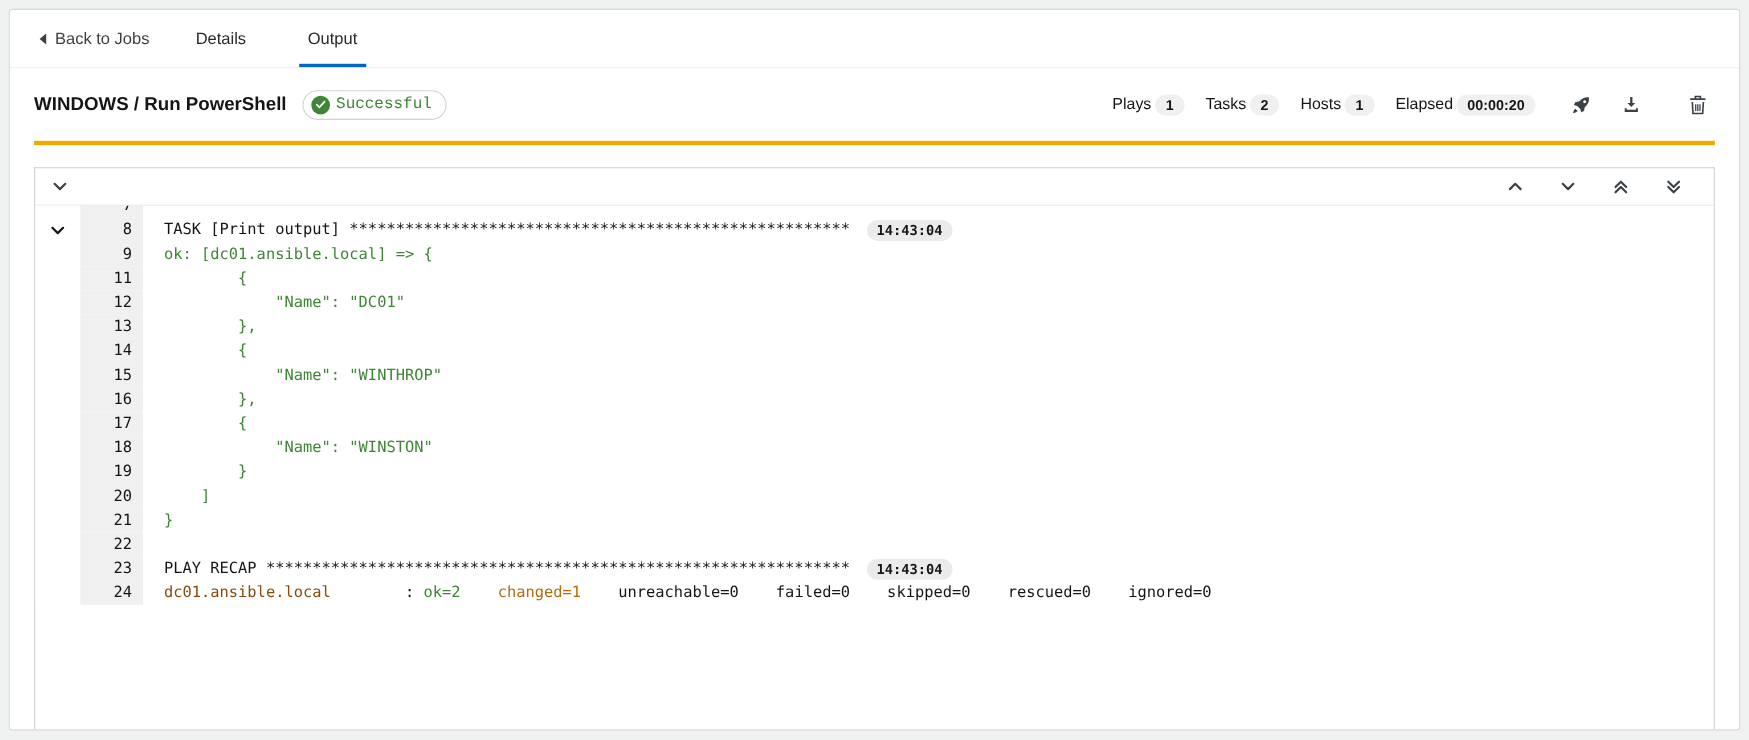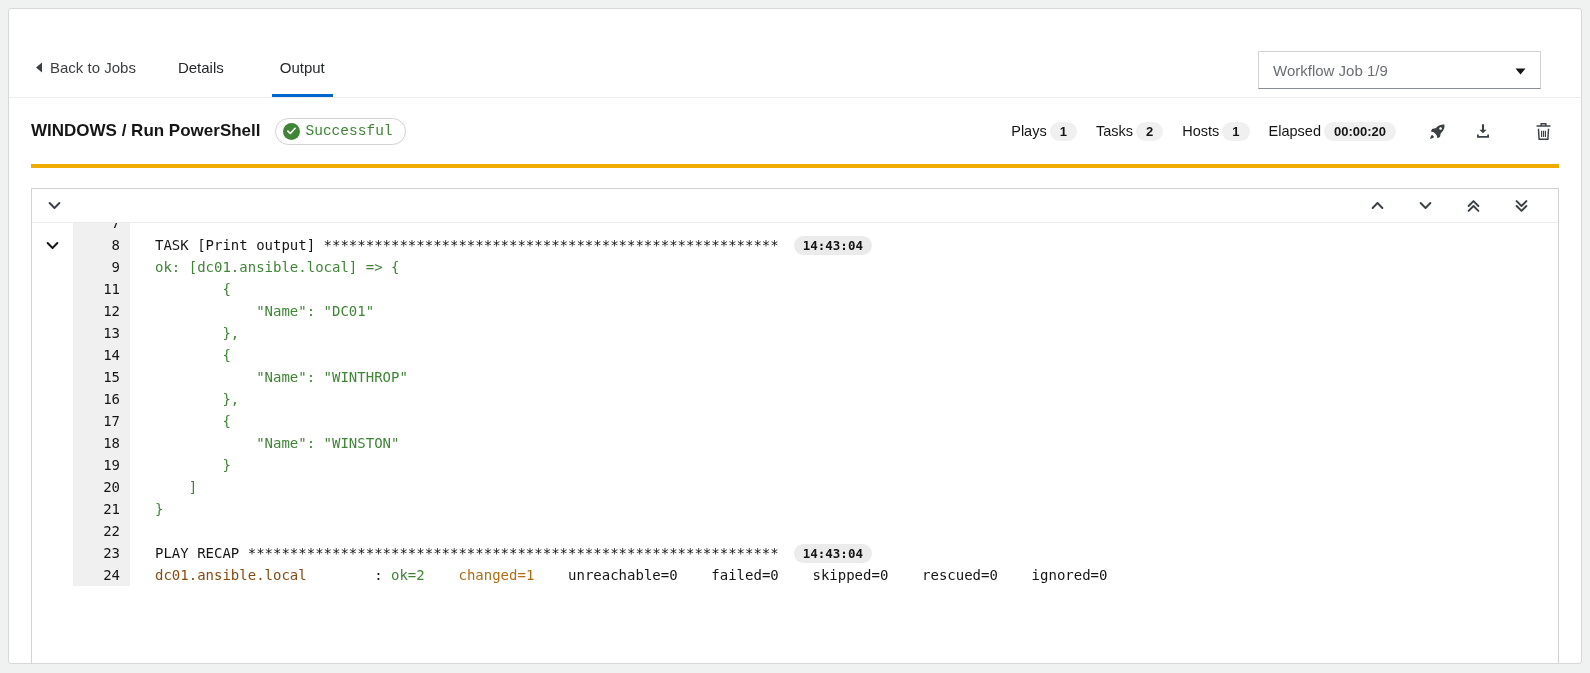--- a/index.html
+++ b/index.html
@@ -10,22 +10,22 @@
     color:#151515;
     overflow:hidden;
   }
   .card {
     position:absolute; left:8px; top:8px; width:1574px; height:656px;
     background:#fff; border:1px solid #d7d9d9; border-radius:3px;
     display:flex; flex-direction:column; overflow:hidden;
   }
   
   .tabbar {
-    height:61px; flex:none; display:flex; align-items:stretch;
-    border-bottom:1px solid #eeeeee; padding-left:14px; position:relative;margin-top:28px;
+    height:53px; flex:none; display:flex; align-items:stretch;
+    border-bottom:1px solid #eeeeee; padding-left:14px; position:relative;
   }
   .back-link {
     display:flex; align-items:center; gap:7px; padding:0 12px;
     font-size:15px; color:#3c3f42; cursor:pointer;
   }
   .tab {
     display:flex; align-items:center; padding:0 12px; font-size:15px;
     color:#26292c; cursor:pointer; position:relative;
   }
   .tab.active::after {
@@ -106,21 +106,21 @@
     font-family:"DejaVu Sans Mono", monospace; font-size:14px;
   }
   .log-row { display:flex; height:22px; line-height:22px; }
   .log-row:first-child { margin-top:-11px; }
   .log-expand { width:41px; flex:none; display:flex; align-items:center; justify-content:center; background:#fff; }
   .row-chev { color:#151515; display:flex; align-items:center; cursor:pointer; }
   .log-num {
     width:57px; flex:none; background:#f0f0f0; text-align:right;
     padding-right:10px; color:#151515;
   }
-  .log-content { flex:1; display:flex; align-items:center; padding-left:25px; white-space:pre; }
+  .log-content { flex:1; display:flex; align-items:center; padding-left:19px; white-space:pre; }
   .seg { white-space:pre; }
   .c-plain   { color:#151515; }
   .c-ok      { color:var(--log-ok,#3e8635); }
   .c-host    { color:var(--log-host,#8a4a0f); }
   .c-changed { color:var(--log-changed,#b26b11); }
   .time-badge {
     margin-left:15px; background:#ebebeb; border-radius:10px; height:19px;
     line-height:19px; padding:0 9px; font-size:12.5px; font-weight:700;
     color:#151515; flex:none;
   }
@@ -138,28 +138,20 @@
           </svg>
       </span>
       <span>Back to Jobs</span>
     </div>
     <div class="tab" style="margin-left:18px;">
       <span>Details</span>
     </div>
     <div class="tab active" style="margin-left:32px;">
       <span>Output</span>
     </div>
-    <div class="wf-select">
-      <span class="wf-text">Workflow Job 1/9</span>
-      <span class="caret">
-        <svg width="11" height="7" viewBox="0 0 11 7">
-            <polygon points="0.5,0.5 10.5,0.5 5.5,6.5" fill="#151515"></polygon>
-          </svg>
-      </span>
-    </div>
   </div>
 
   <div class="headrow">
     <span class="job-title">WINDOWS / Run PowerShell</span>
     <span class="status-pill">
       <span class="check-circle">
         <svg width="9" height="8" viewBox="0 0 10 8">
             <path d="M1 4.2 3.7 6.8 9 1" fill="none" stroke="#fff" stroke-width="1.8" stroke-linecap="round" stroke-linejoin="round"></path>
           </svg>
       </span>

